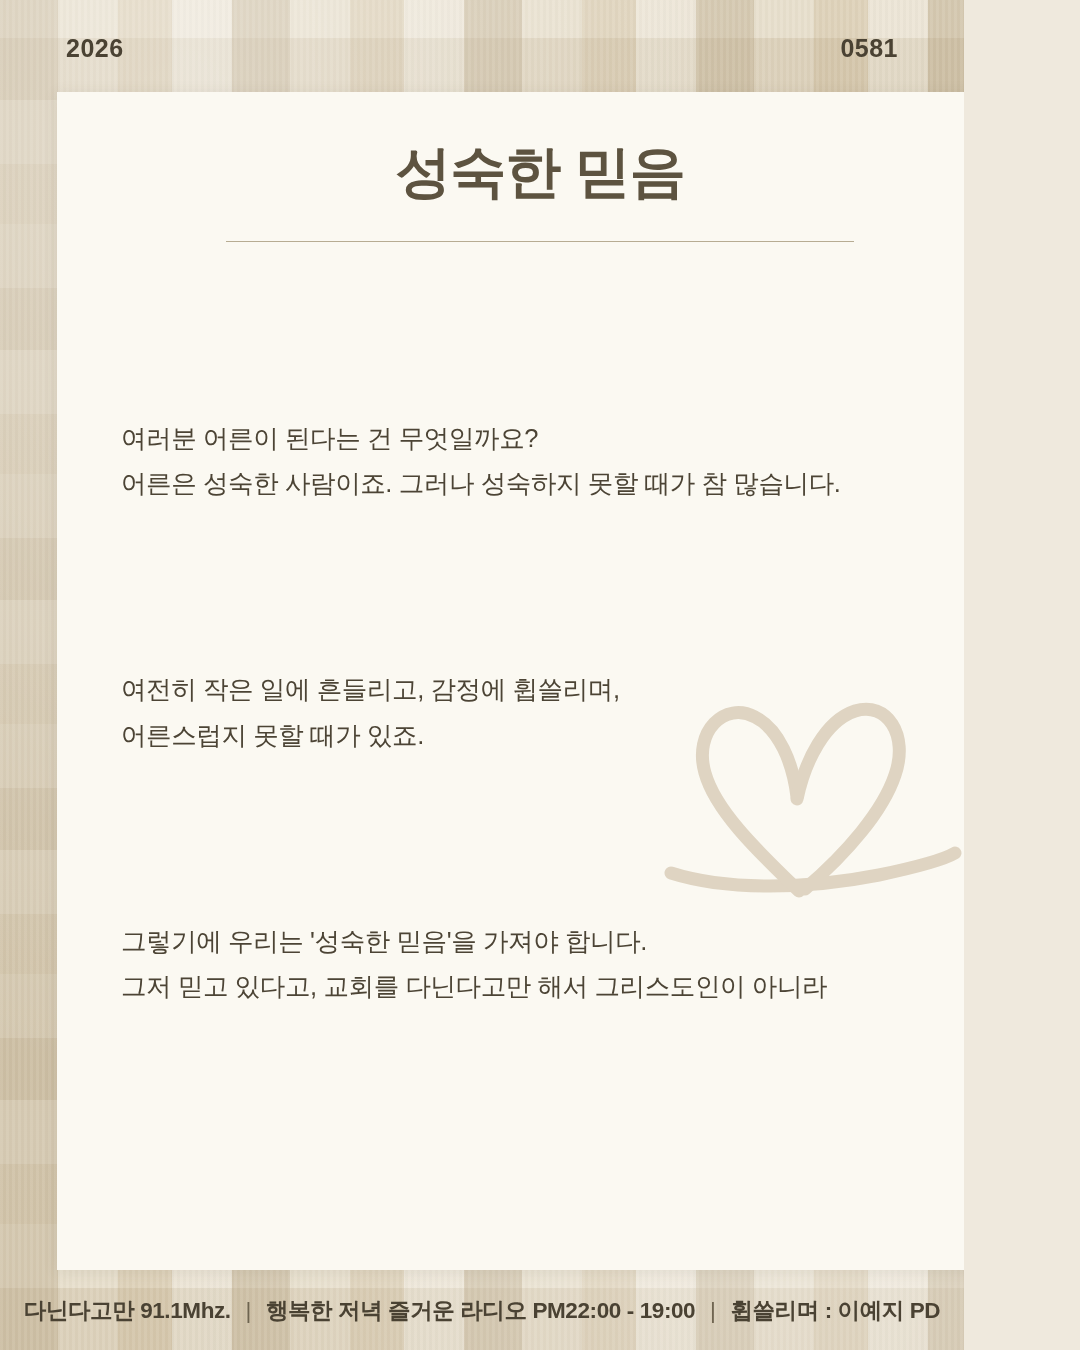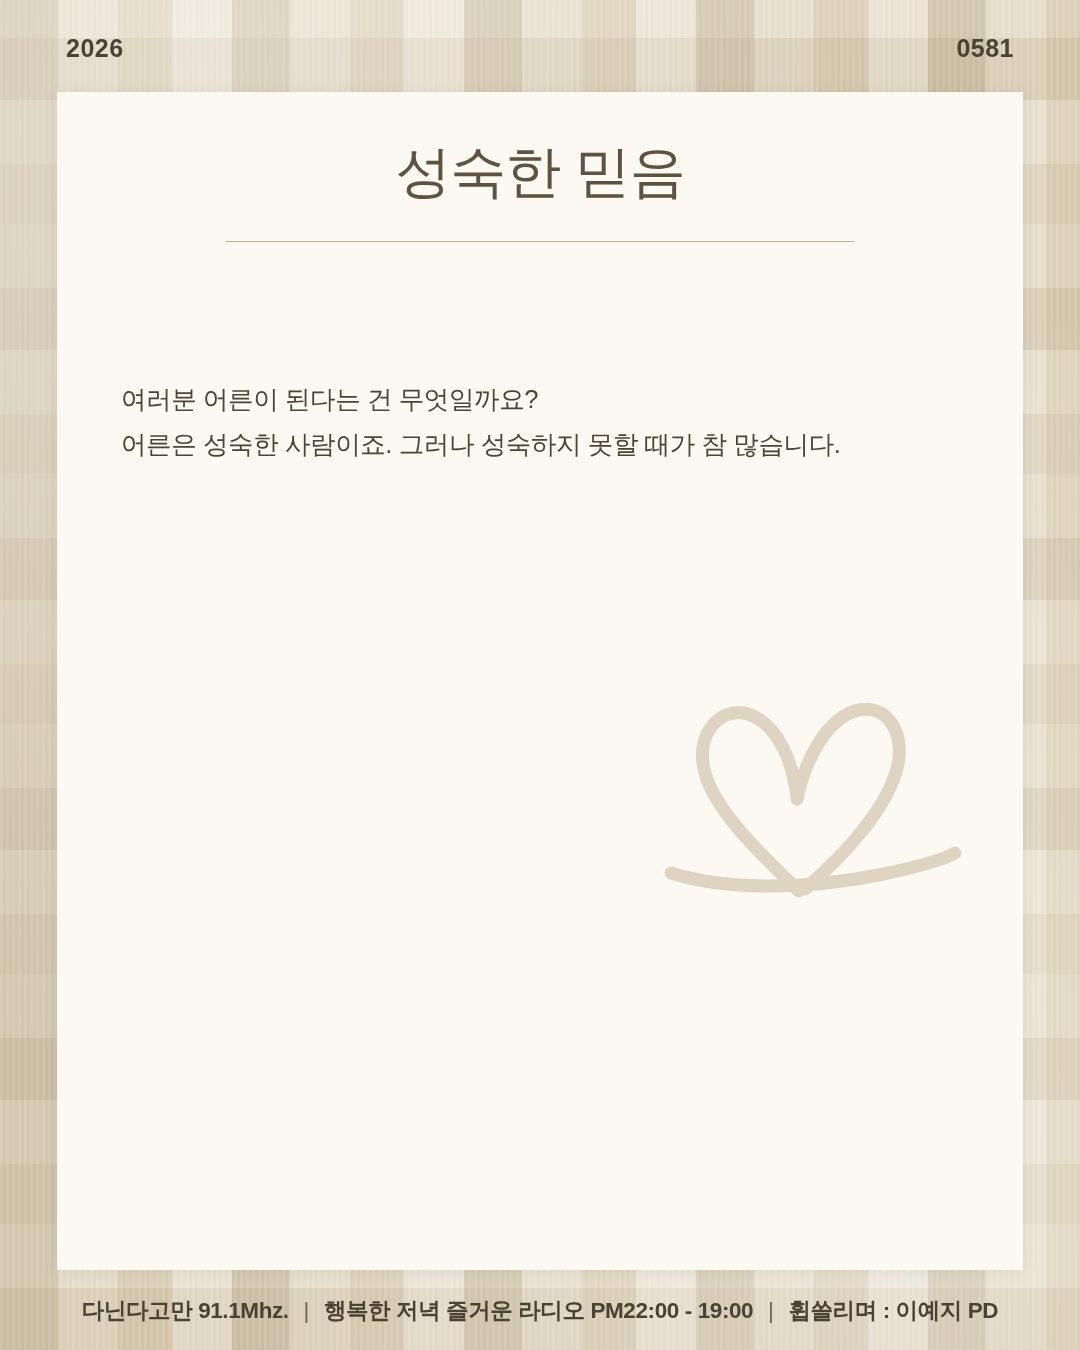--- a/index.html
+++ b/index.html
@@ -9,21 +9,21 @@
   body {
     width: 1080px;
     height: 1350px;
     font-family: "Liberation Sans", sans-serif;
     background: #efe9dd;
     overflow: hidden;
   }
 
   .poster {
     position: relative;
-    width: 1080px;
+    width: 964px;
     height: 1350px;
     overflow: hidden;
     background:
       
       repeating-linear-gradient(
         90deg,
         rgba(196,180,150,0.55) 0px,
         rgba(196,180,150,0.55) 58px,
         rgba(229,219,198,0.30) 58px,
         rgba(229,219,198,0.30) 118px,
@@ -75,21 +75,21 @@
     width: 966px;
     height: 1178px;
     background: #fbf9f2;
     box-shadow: 0 2px 14px rgba(90,78,55,0.10);
     z-index: 3;
   }
 
   .title {
     text-align: center;
     font-size: 56px;
-    font-weight: normal;
+    font-weight: bold;
     color: #5d5340;
     letter-spacing: -1px;
     padding-top: 46px;
     line-height: 1.2;
   }
 
   .divider {
     width: 628px;
     height: 1px;
     background: #b7ac93;
@@ -100,21 +100,21 @@
     position: relative;
     z-index: 2;
     margin: 44px 0 0 64px;
     width: 840px;
     font-size: 25.5px;
     line-height: 1.78;
     color: #4c4435;
     letter-spacing: -0.4px;
     white-space: pre-wrap;
   }
-  .para { margin-bottom: 31px; }
+  .para { margin-bottom: 31px; margin-top: 39px; }
   .para:last-child { margin-bottom: 0; }
 
   .heart {
     position: absolute;
     right: 60px;
     top: 585px;
     width: 330px;
     height: 250px;
     z-index: 1;
     opacity: 0.95;
@@ -154,20 +154,24 @@
 
     <svg class="heart" viewBox="0 0 330 250" aria-hidden="true">
       <path d="M38 196 C95 214, 175 212, 246 198 C284 190, 312 182, 322 176" fill="none" stroke="#ded3c0" stroke-width="13" stroke-linecap="round"></path>
       <path d="M166 214 C120 170, 82 132, 72 96 C60 54, 92 24, 122 40 C146 52, 160 86, 164 120" fill="none" stroke="#ded3c0" stroke-width="13" stroke-linecap="round"></path>
       <path d="M164 122 C172 84, 192 44, 222 34 C254 24, 276 58, 262 98 C250 134, 214 176, 172 212" fill="none" stroke="#ded3c0" stroke-width="13" stroke-linecap="round"></path>
     </svg>
 
     <div class="body-text">
       <div class="para">여러분 어른이 된다는 건 무엇일까요?
 어른은 성숙한 사람이죠. 그러나 성숙하지 못할 때가 참 많습니다.</div>
+      <div class="para">여전히 작은 일에 흔들리고, 감정에 휩쓸리며,
+어른스럽지 못할 때가 있죠.</div>
+      <div class="para">그렇기에 우리는 '성숙한 믿음'을 가져야 합니다.
+그저 믿고 있다고, 교회를 다닌다고만 해서 그리스도인이 아니라</div>
       <div class="para">
         
         
       </div>
       
     </div>
 
   </div>
 
   <div class="footer">

